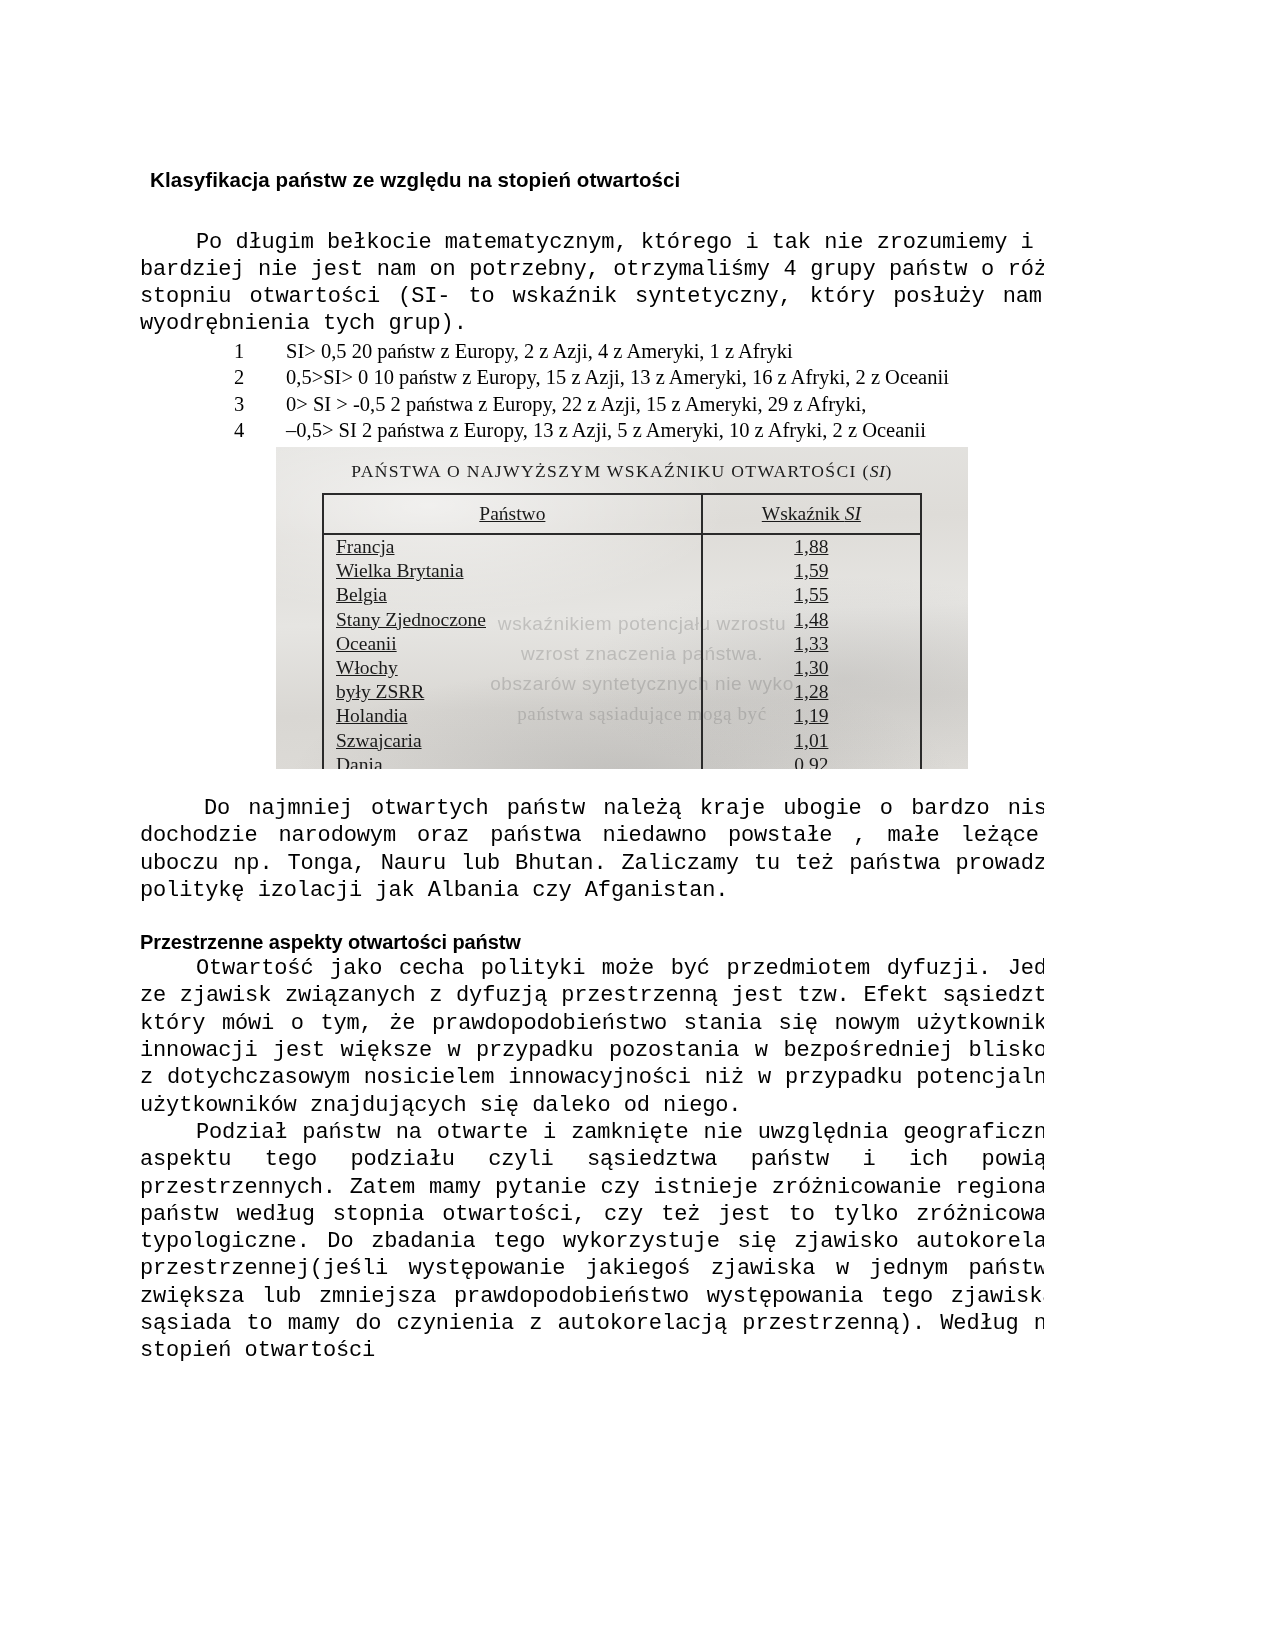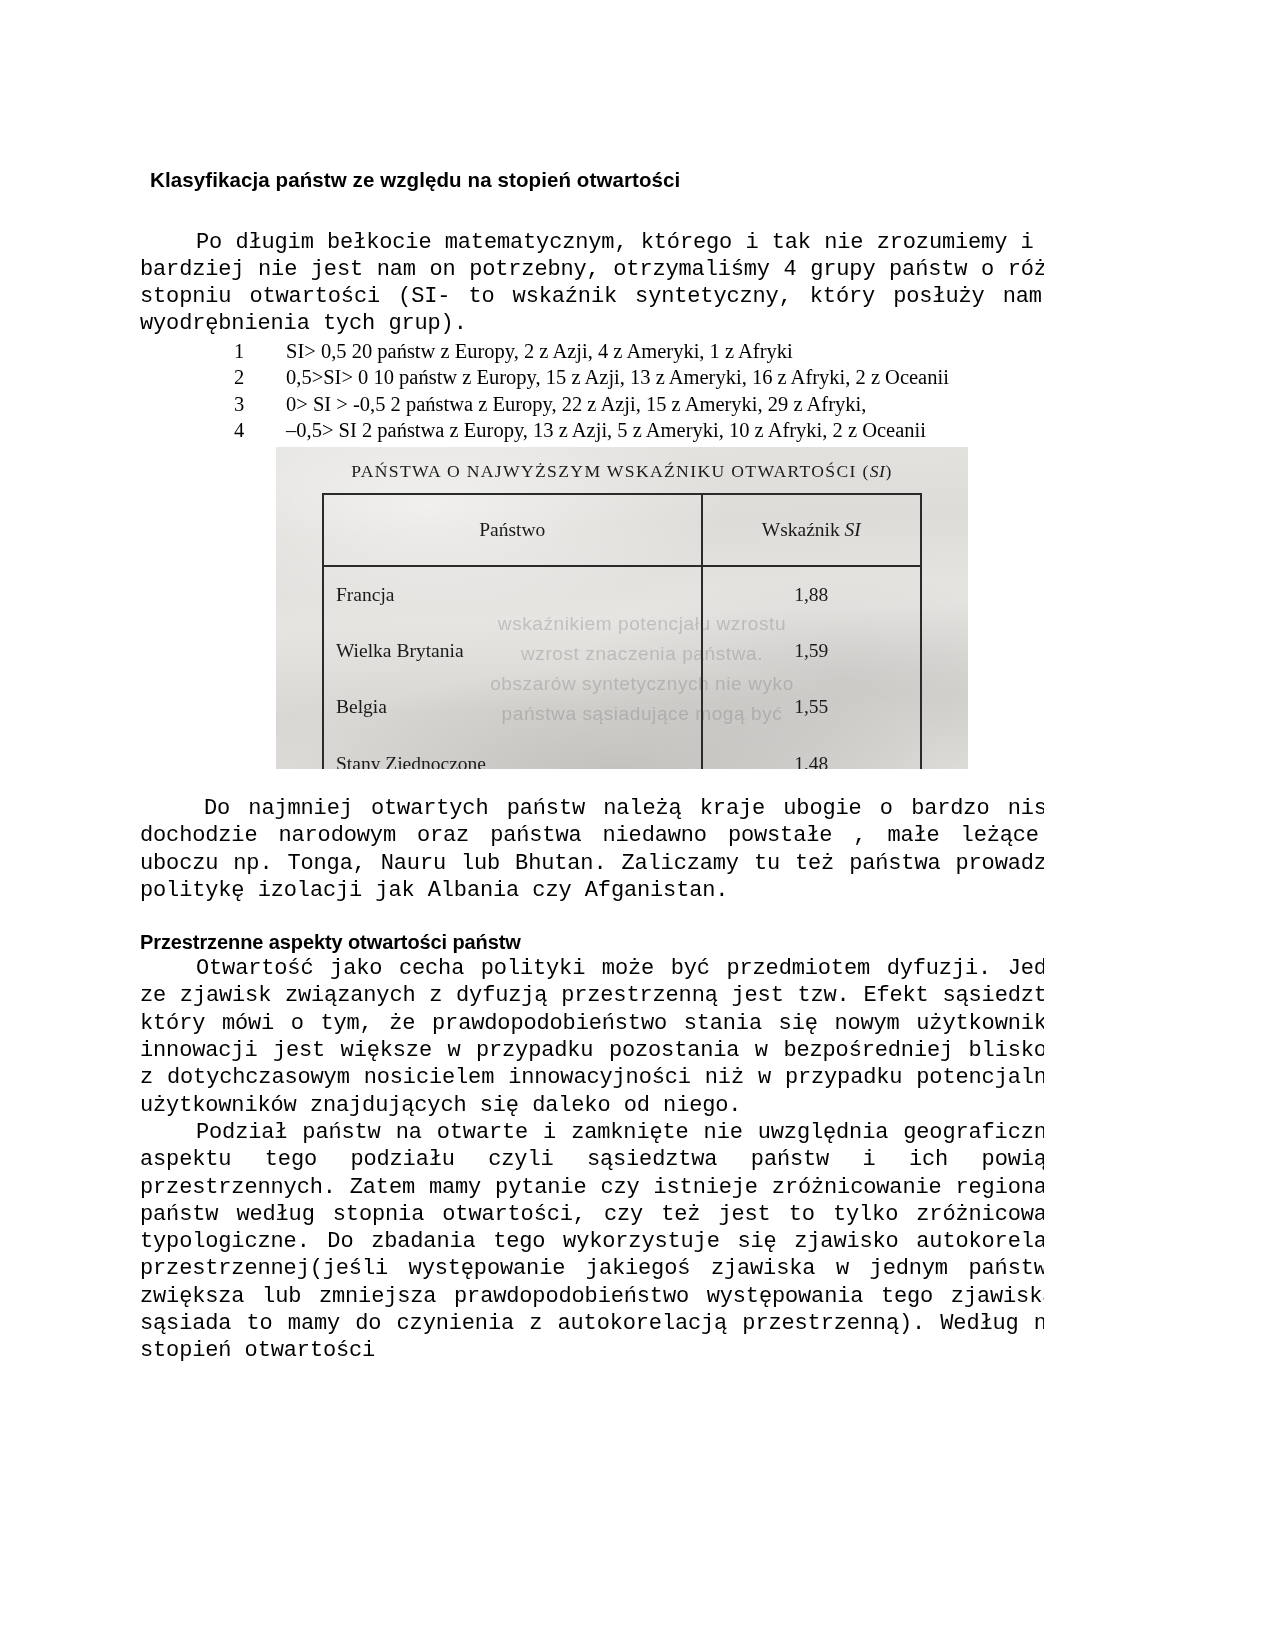--- a/index.html
+++ b/index.html
@@ -110,21 +110,21 @@
     text-align: center;
     white-space: nowrap;
     letter-spacing: 0.6px;
     pointer-events: none;
     user-select: none;
     margin-left: 40px;
   }
   .st1 { top: 166px; }
   .st2 { top: 196px; }
   .st3 { top: 226px; }
-  .st4 { top: 256px; }
+  .st4 { top: 256px; font-family: Liberation Serif, serif; }
   .st5 { top: 286px; }
 
   .fig-caption {
     position: absolute;
     top: 14px;
     left: 0; right: 0;
     text-align: center;
     font-family: "Liberation Serif", serif;
     font-size: 17.6px;
     letter-spacing: 1.35px;
@@ -138,21 +138,22 @@
     left: 46px;
     top: 46px;
     width: 600px;
     border-collapse: collapse;
     font-family: "Liberation Serif", serif;
     color: #1a1a1a;
     background: transparent;
   }
   .scan-table th, .scan-table td {
     background: transparent;
-    padding: 16px;
+    padding: 0;
+    text-decoration: underline;
   }
   .scan-table .outer-top { border-top: 2px solid #2a2a2a; }
   .scan-table th {
     font-size: 19.5px;
     font-weight: normal;
     text-align: center;
     height: 38px;
     vertical-align: middle;
     border-bottom: 2px solid #2a2a2a;
   }

